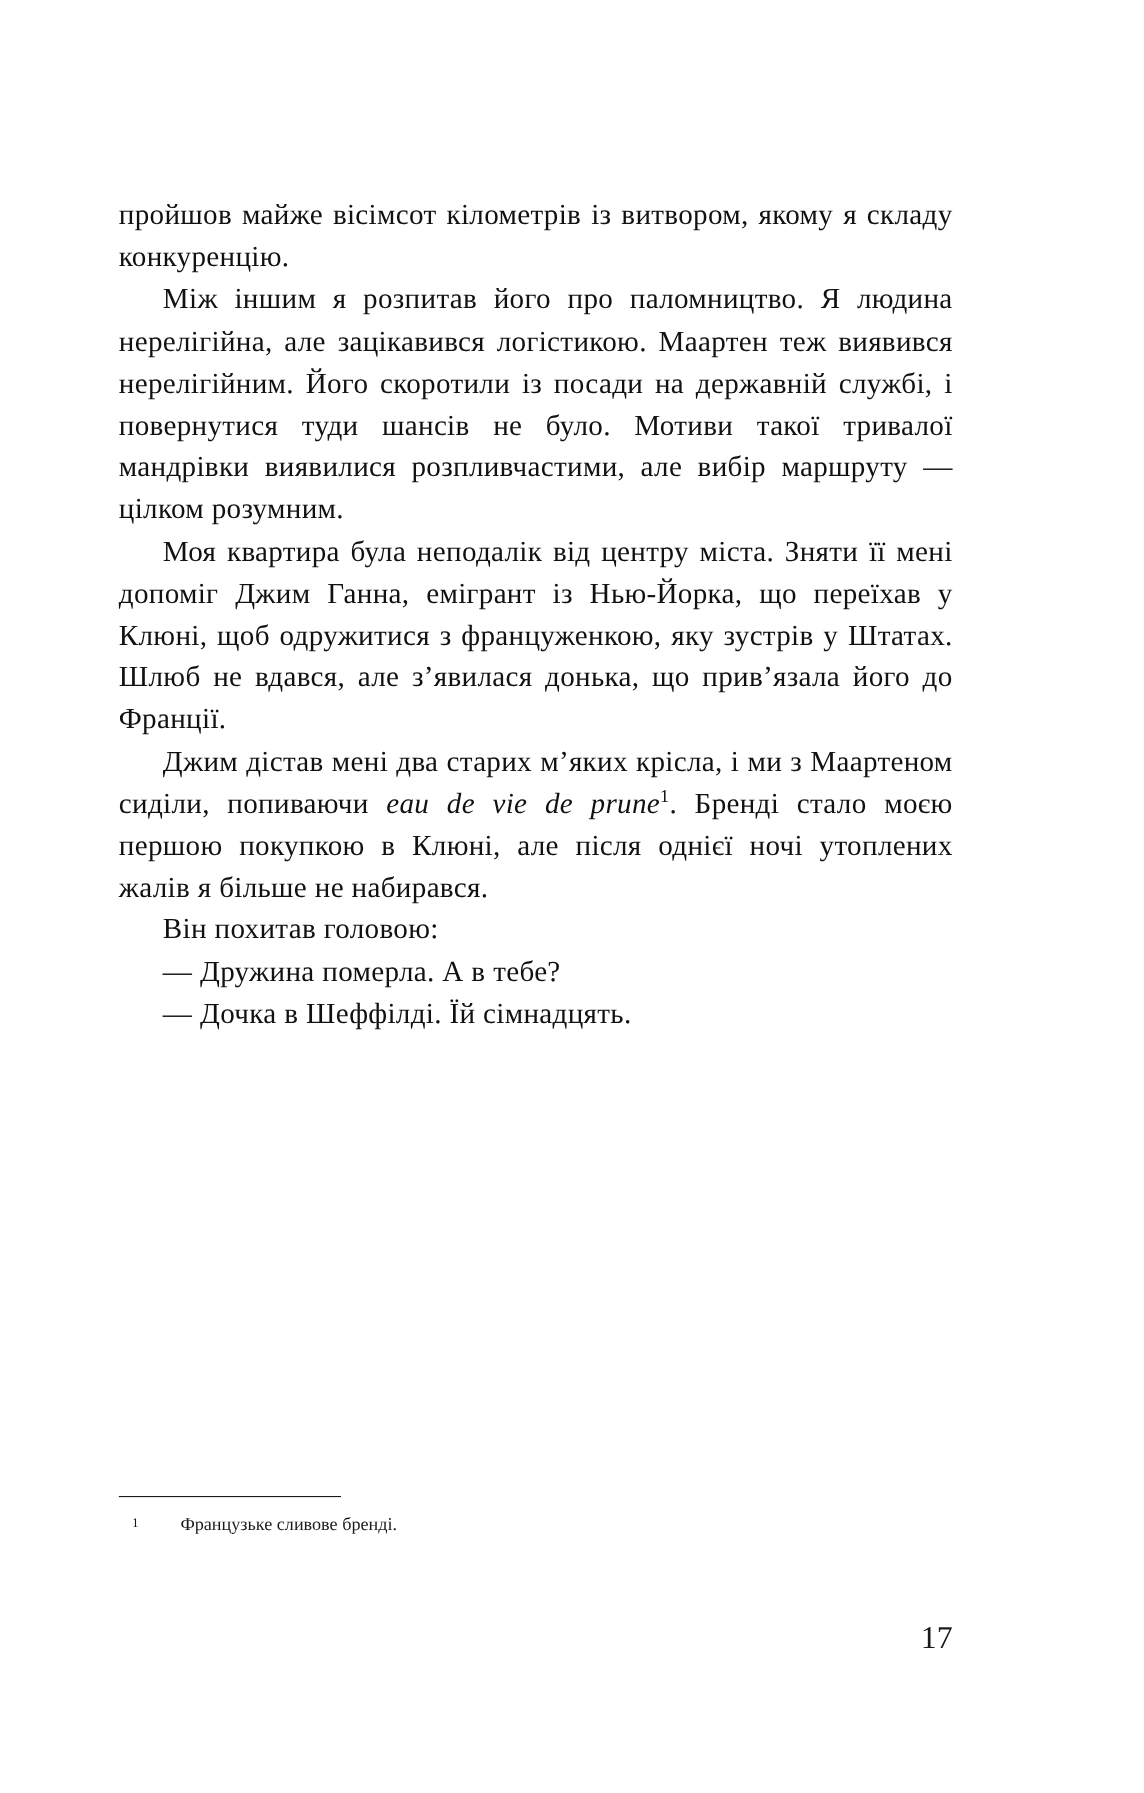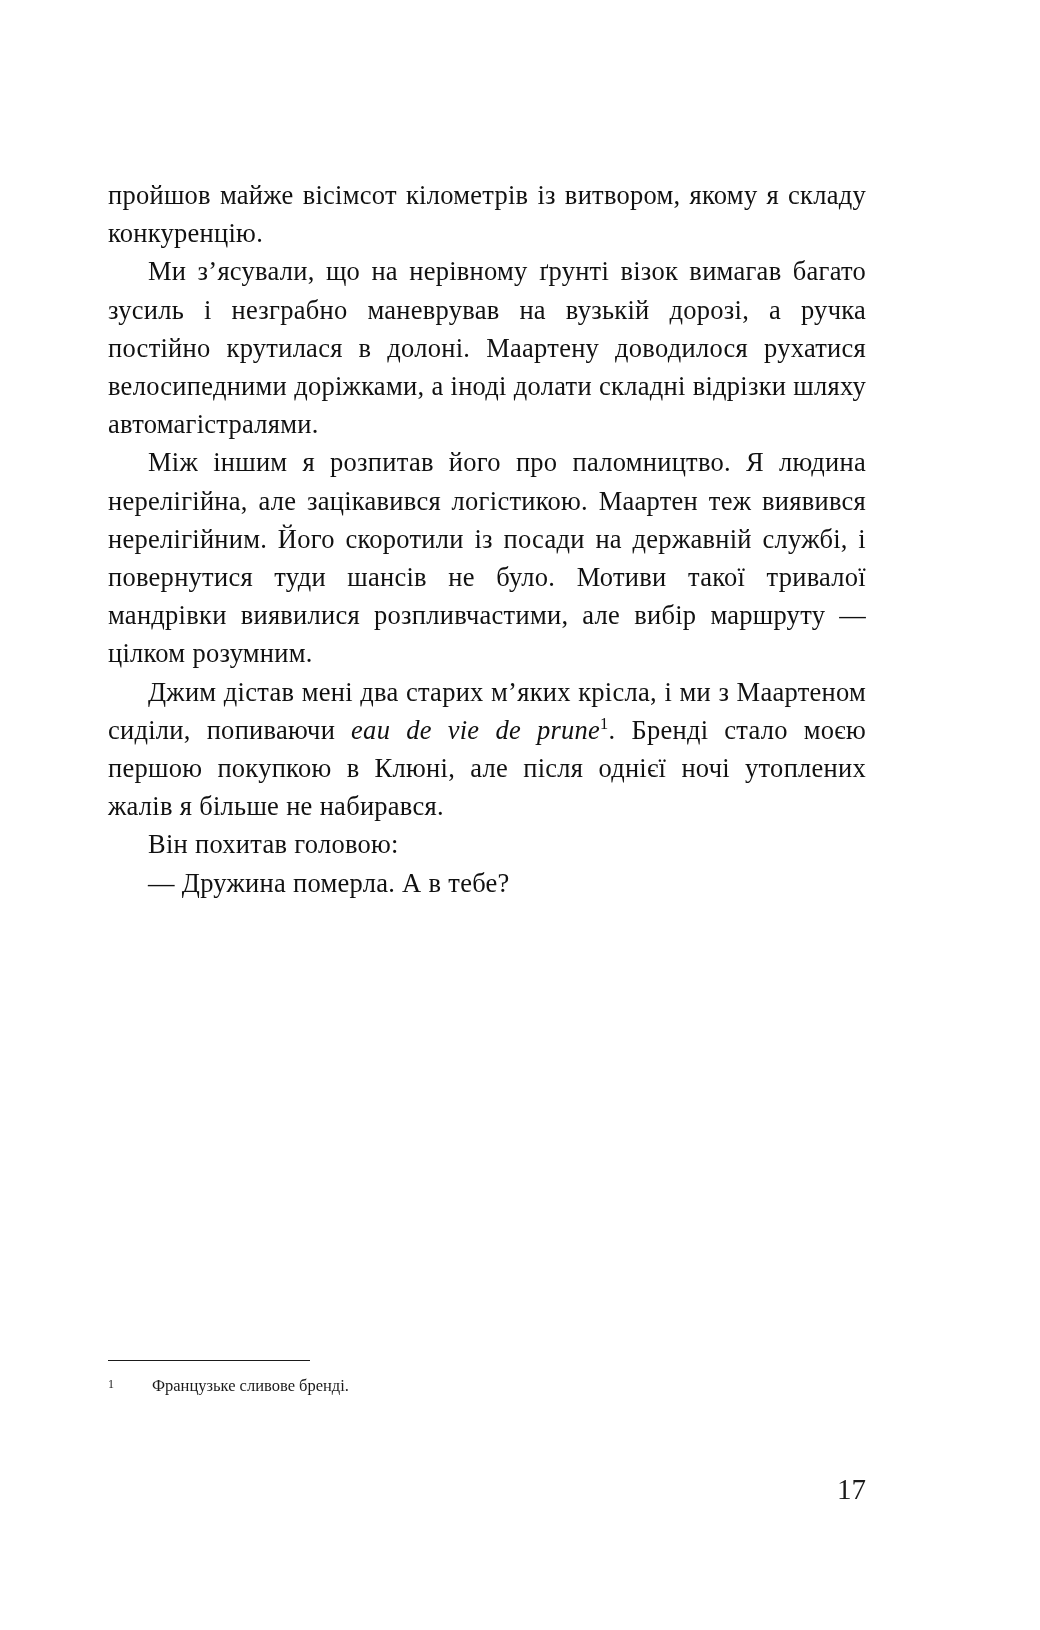--- a/index.html
+++ b/index.html
@@ -77,20 +77,21 @@
     border: 0;
     border-top: 1.6px solid #1a1a1a;
     margin: 0 0 14px 0;
   }
   .footnote-row {
     display: block;
     font-size: 16.5px;
     line-height: 22px;
     color: #1a1a1a;
     white-space: nowrap;
+    margin-left: 12px;
   }
   .footnote-marker {
     display: inline-block;
     width: 44px;
     font-size: 12px;
     vertical-align: top;
     position: relative;
     top: -2px;
   }
   .footnote-text {
@@ -111,35 +112,36 @@
 </style>
 </head>
 <body>
 
 <div class="page">
 
   <div class="text-block">
 
     <p class="para cont">пройшов майже вісімсот кілометрів із витвором, якому я складу конкуренцію.</p>
 
-    <p class="para indent">Ми з’ясували, що на нерівному ґрунті візок вимагав багато зусиль і незграбно маневрував на вузькій дорозі, а ручка постійно крутилася в долоні. Маартену доводилося рухатися велосипедними доріжками, а іноді долати складні відрізки шляху автомагістралями.</p>
 
     <p class="para indent">Між іншим я розпитав його про паломництво. Я людина нерелігійна, але зацікавився логістикою. Маартен теж виявився нерелігійним. Його скоротили із посади на державній службі, і повернутися туди шансів не було. Мотиви такої тривалої мандрівки виявилися розпливчастими, але вибір маршруту — цілком розумним.</p>
 
 
+    <p class="para indent">Моя квартира була неподалік від центру міста. Зняти її мені допоміг Джим Ганна, емігрант із Нью-Йорка, що переїхав у Клюні, щоб одружитися з француженкою, яку зустрів у Штатах. Шлюб не вдався, але з’явилася донька, що прив’язала його до Франції.</p>
 
     <p class="para indent">
       <span>Джим дістав мені два старих м’яких крісла, і ми з Маартеном сиділи, попиваючи </span><span class="it">eau de vie de prune</span><sup class="fnref">1</sup><span>. Бренді стало моєю першою покупкою в Клюні, але після однієї ночі утоплених жалів я більше не набирався.</span>
     </p>
 
 
     <p class="para indent">Він похитав головою:</p>
 
     <p class="para indent">— Дружина померла. А в тебе?</p>
 
+    <p class="para indent">— Дочка в Шеффілді. Їй сімнадцять.</p>
 
 
   </div>
 
   <div class="footnote-area">
     <hr class="footnote-rule">
     <div class="footnote-row">
       <span class="footnote-marker">1</span><span class="footnote-text">Французьке сливове бренді.</span>
     </div>
   </div>

